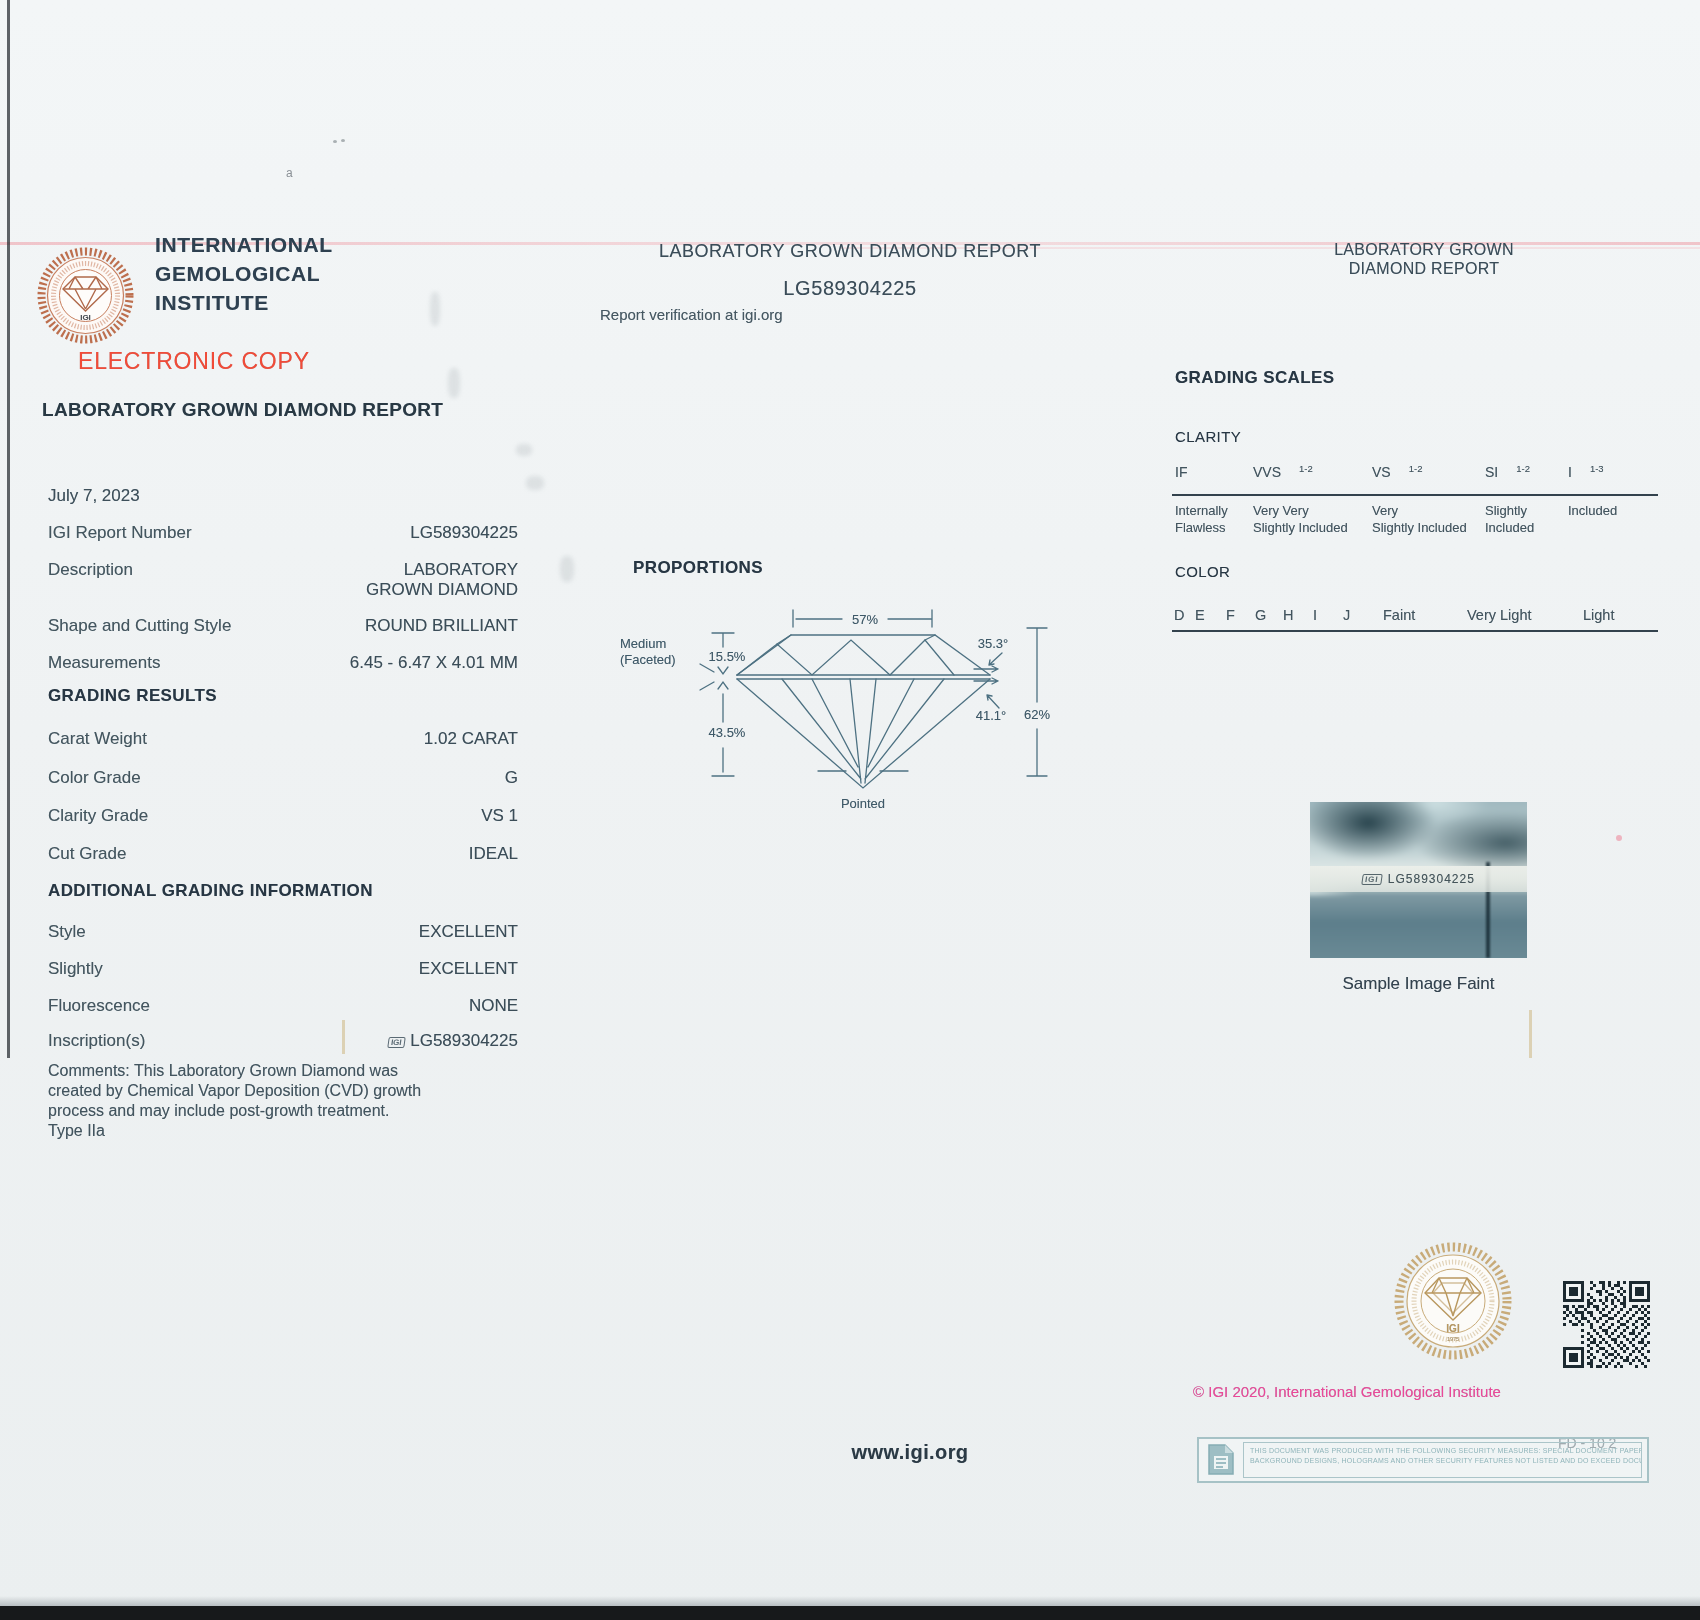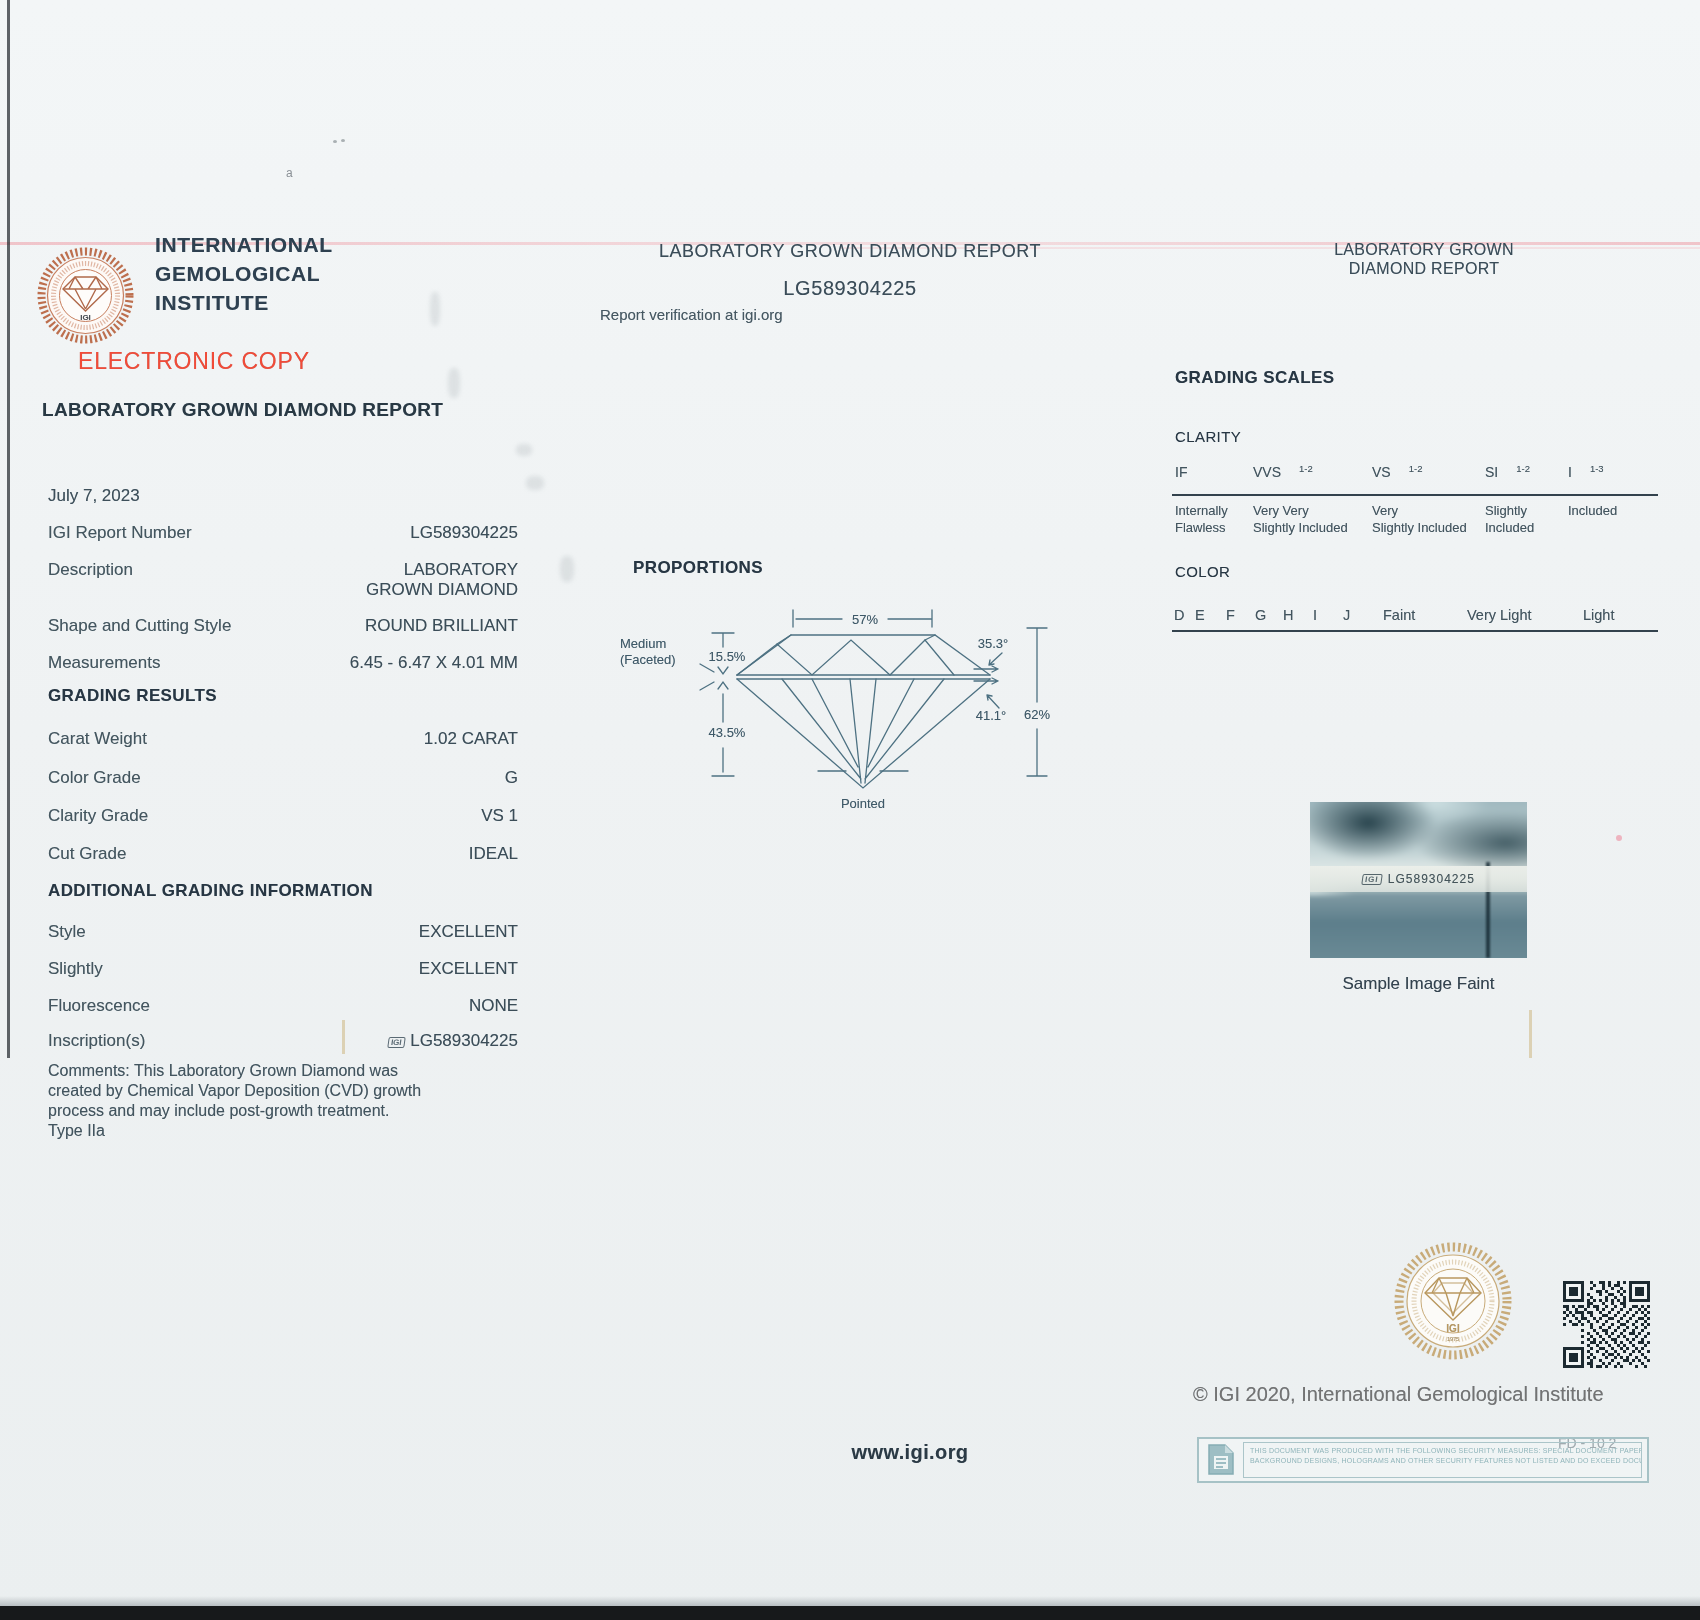--- a/index.html
+++ b/index.html
@@ -49,21 +49,21 @@
       linear-gradient(180deg,#9db6bd 0%,#c3d4d6 34%,#dfe8e6 43%,#cfdcd9 50%,#6f8d99 62%,#587986 80%,#68listening 100%);
   }
   .sample-img .bottomband{position:absolute;left:-4px;right:-4px;top:94px;bottom:-4px;filter:blur(2px);
     background:linear-gradient(180deg,#7e99a2 0%,#5d7e8b 40%,#6b8b96 100%)}
   .sample-img .darkline{position:absolute;left:176px;top:60px;width:4px;bottom:0;background:rgba(18,38,46,.8);filter:blur(1px)}
   .sample-img .inscribe{position:absolute;left:0;right:0;top:64px;height:26px;display:flex;align-items:center;justify-content:center;
     background:linear-gradient(180deg,rgba(236,239,234,.95),rgba(222,228,223,.85));font-size:12px;letter-spacing:1px;color:#45555a}
   .sample-img .inscribe .igi-mark{border-color:#56666c;color:#56666c}
   
   .website{left:760px;top:1441px;width:300px;text-align:center;font-size:20px;font-weight:bold;color:#2b3a45;letter-spacing:.4px}
-  .copyright{left:1193px;top:1383px;font-size:20px;color:#737373}
+  .copyright{left:1193px;top:1383px;font-size:15px;color:#ec4899}
   .formcode{left:1558px;top:1435px;font-size:14px;color:#3d4f5a}
   .sec-strip{left:1197px;top:1437px;width:448px;height:42px;border:2px solid #a6c2c6;background:rgba(244,248,248,.55)}
   .sec-strip .txtbox{position:absolute;left:44px;right:5px;top:3px;bottom:3px;border:1px solid #abc5c9;
     padding:3px 6px;overflow:hidden;font-size:7px;line-height:10px;letter-spacing:.2px;color:#8fb4ba;white-space:nowrap;text-shadow:none}
   
   .pinkline{left:0;top:242px;width:1700px;height:3px;background:linear-gradient(90deg,rgba(238,148,158,.5),rgba(244,178,185,.35) 55%,rgba(238,148,158,.5))}
   .pinkline2{left:840px;top:247px;width:860px;height:2px;background:rgba(244,178,185,.3)}
   .edgeline{left:7px;top:0;width:3px;height:1058px;background:rgba(30,36,42,.7);filter:blur(.4px)}
   .botshadow{left:0;top:1596px;width:1700px;height:10px;background:linear-gradient(180deg,rgba(255,255,255,0),rgba(110,120,128,.4))}
   .botbar{left:0;top:1606px;width:1700px;height:14px;background:#17191b}

